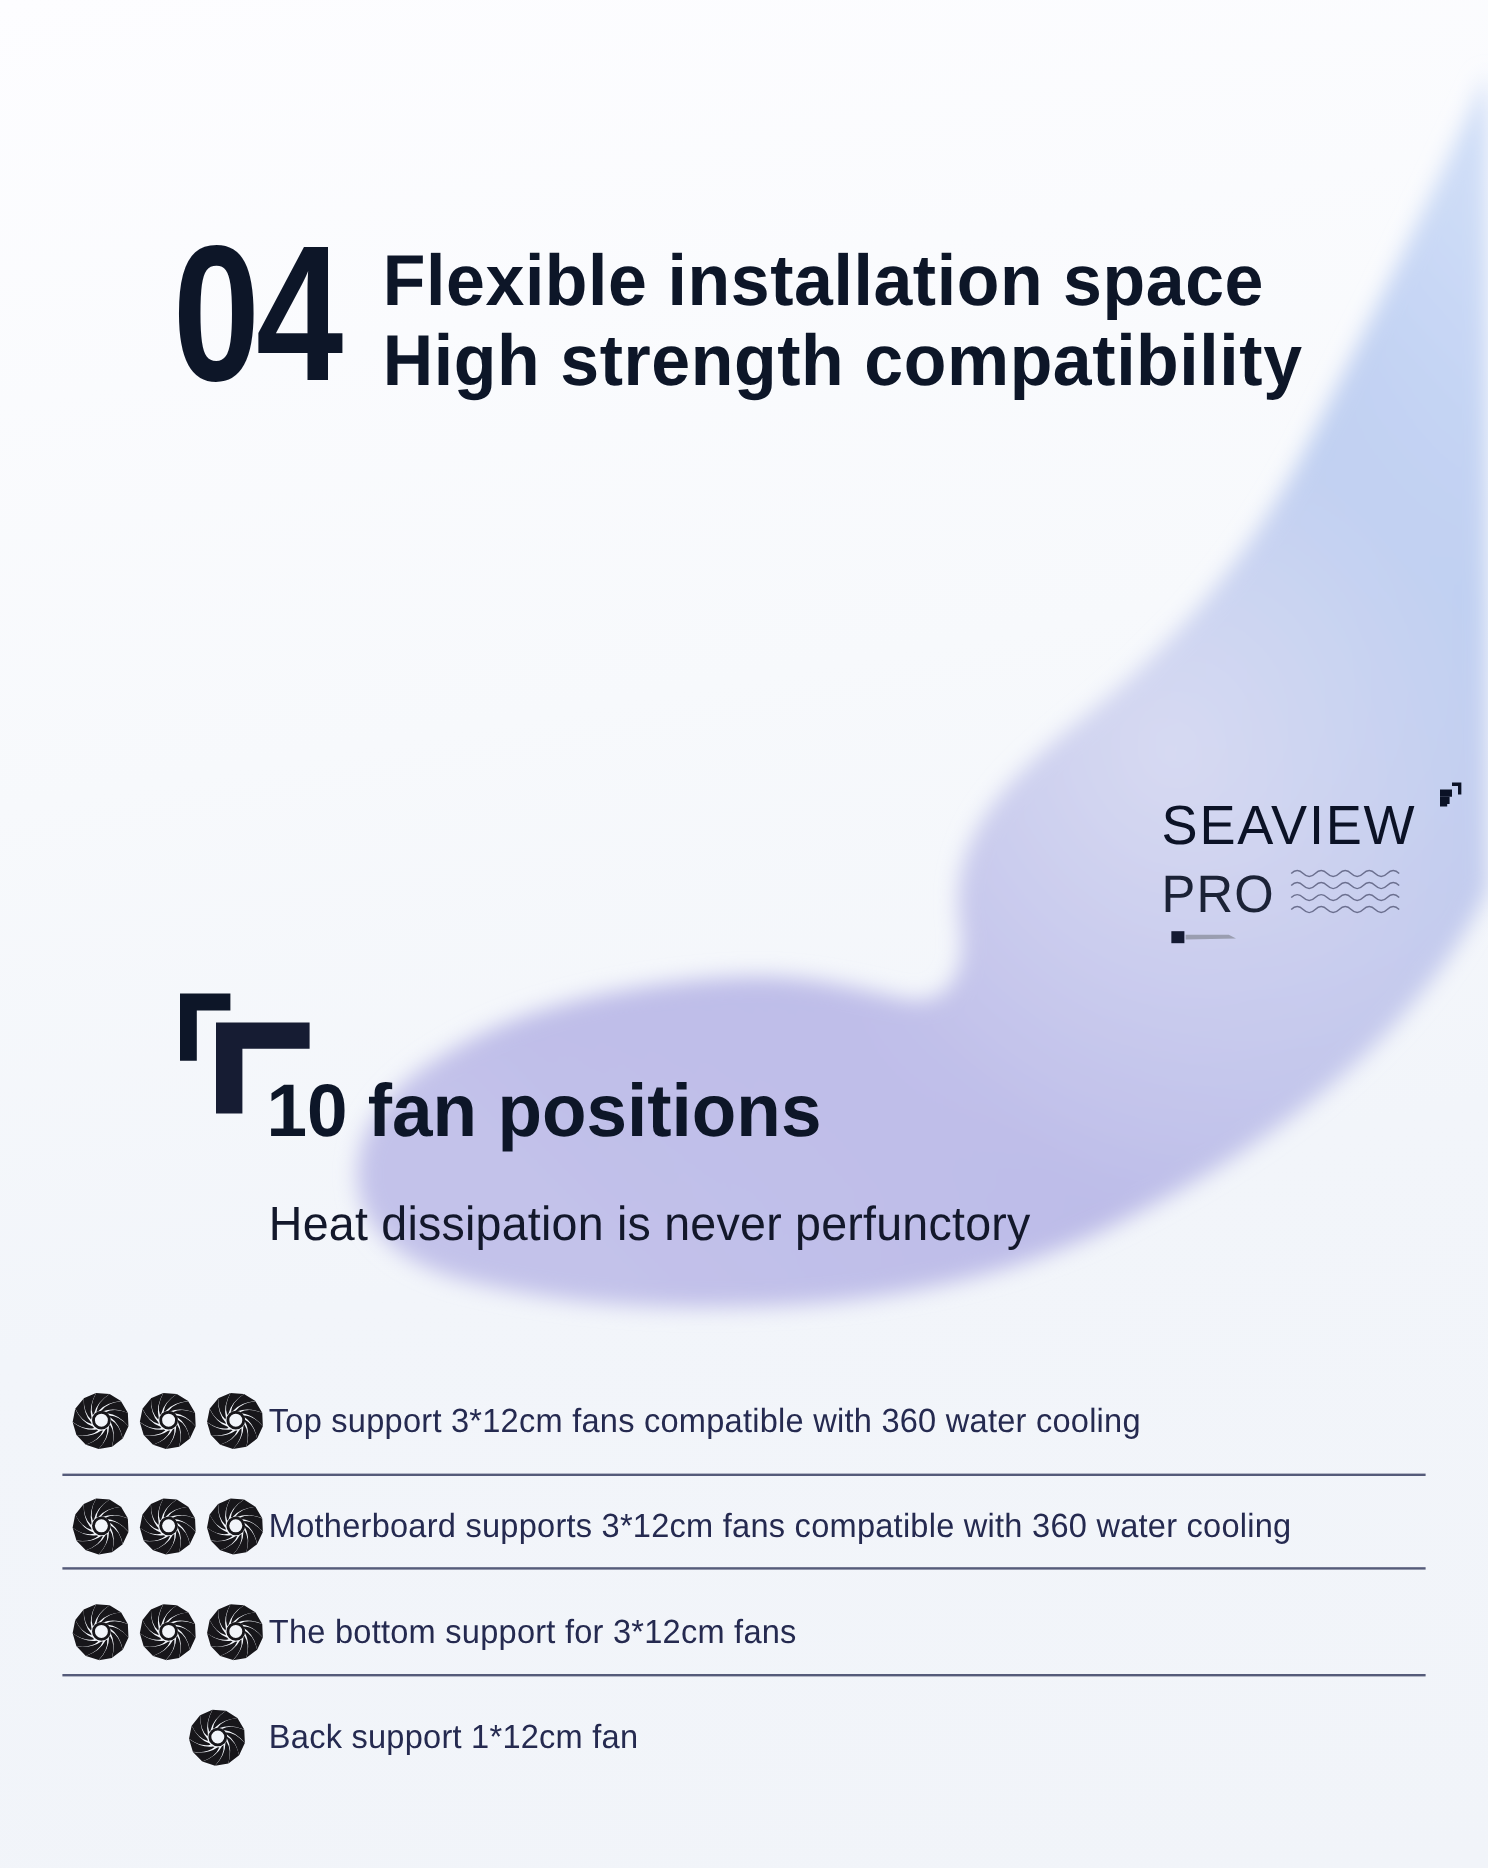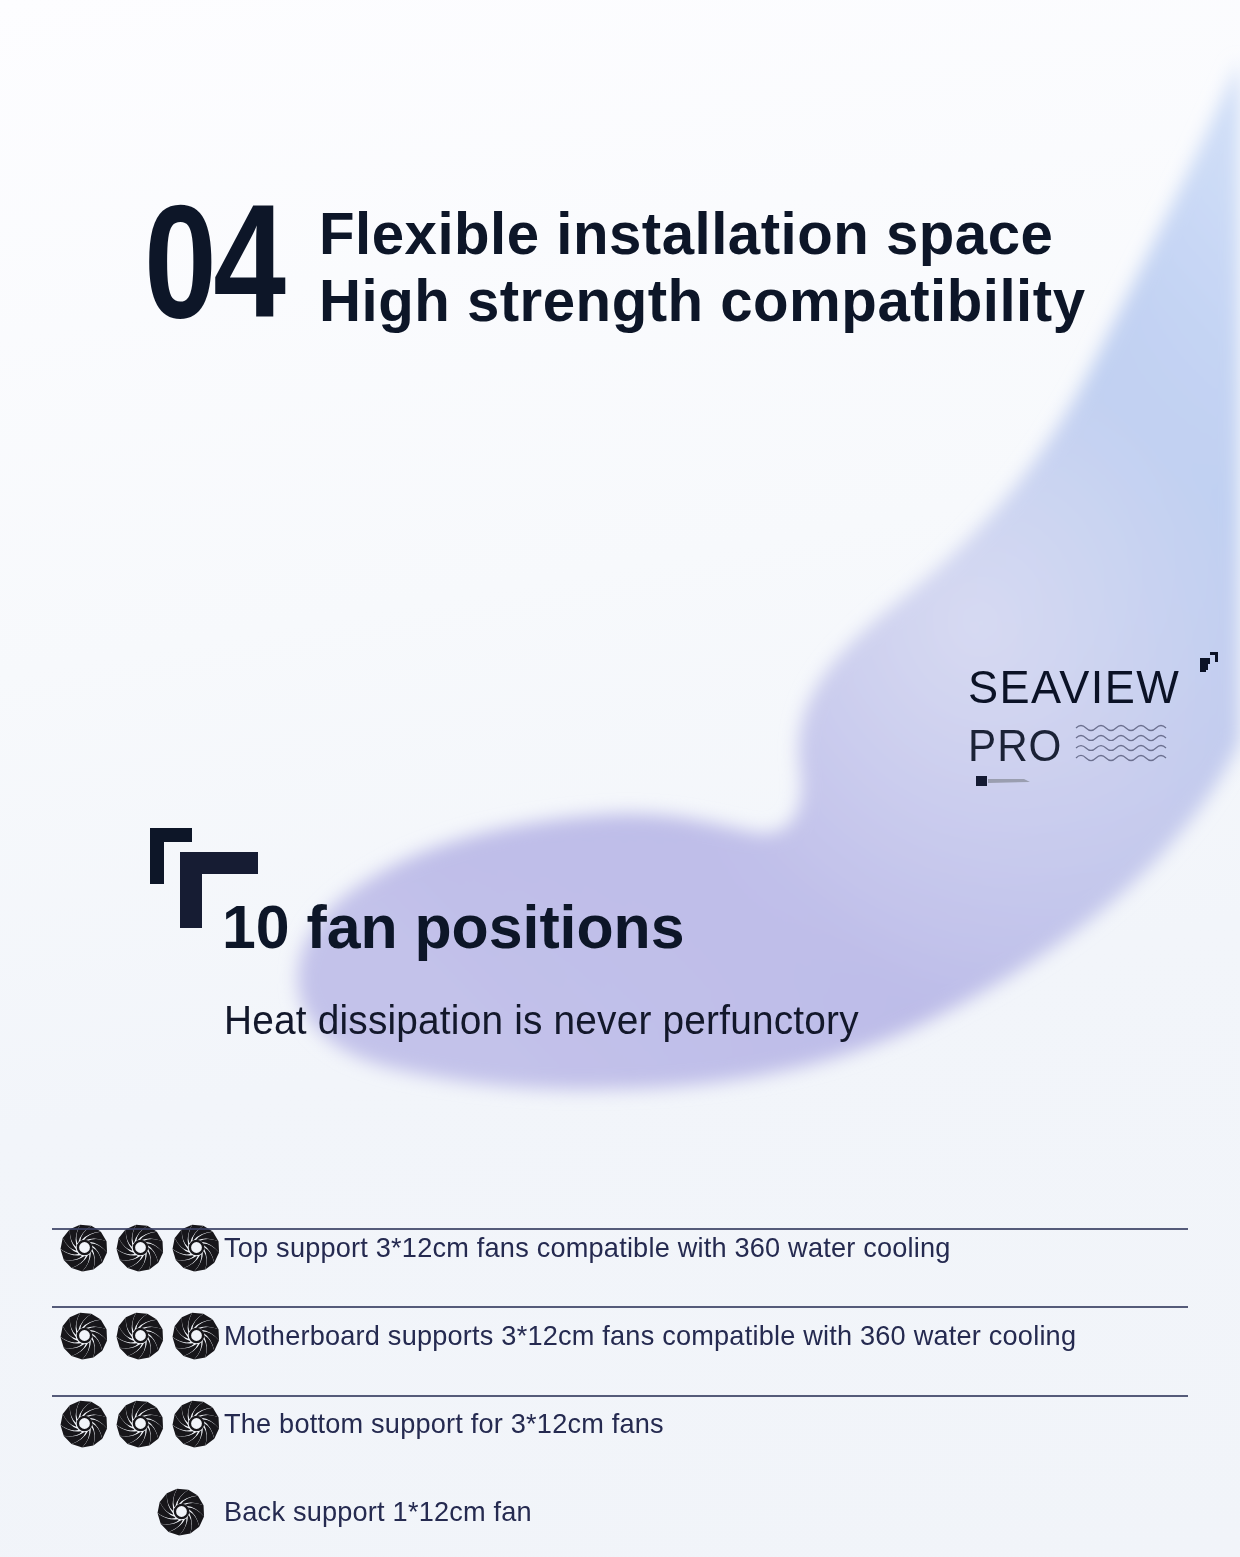--- a/index.html
+++ b/index.html
@@ -150,21 +150,21 @@
     color: #13182b;
     transform: scaleX(0.97);
     transform-origin: left top;
     white-space: nowrap;
   }
 
   
   #fan-list {
     position: absolute;
     left: 0;
-    top: 1204px;
+    top: 1140px;
     width: 1168px;
   }
   .fan-row {
     position: relative;
     height: 88px;
     display: flex;
     align-items: center;
   }
   .fan-icons {
     position: absolute;

